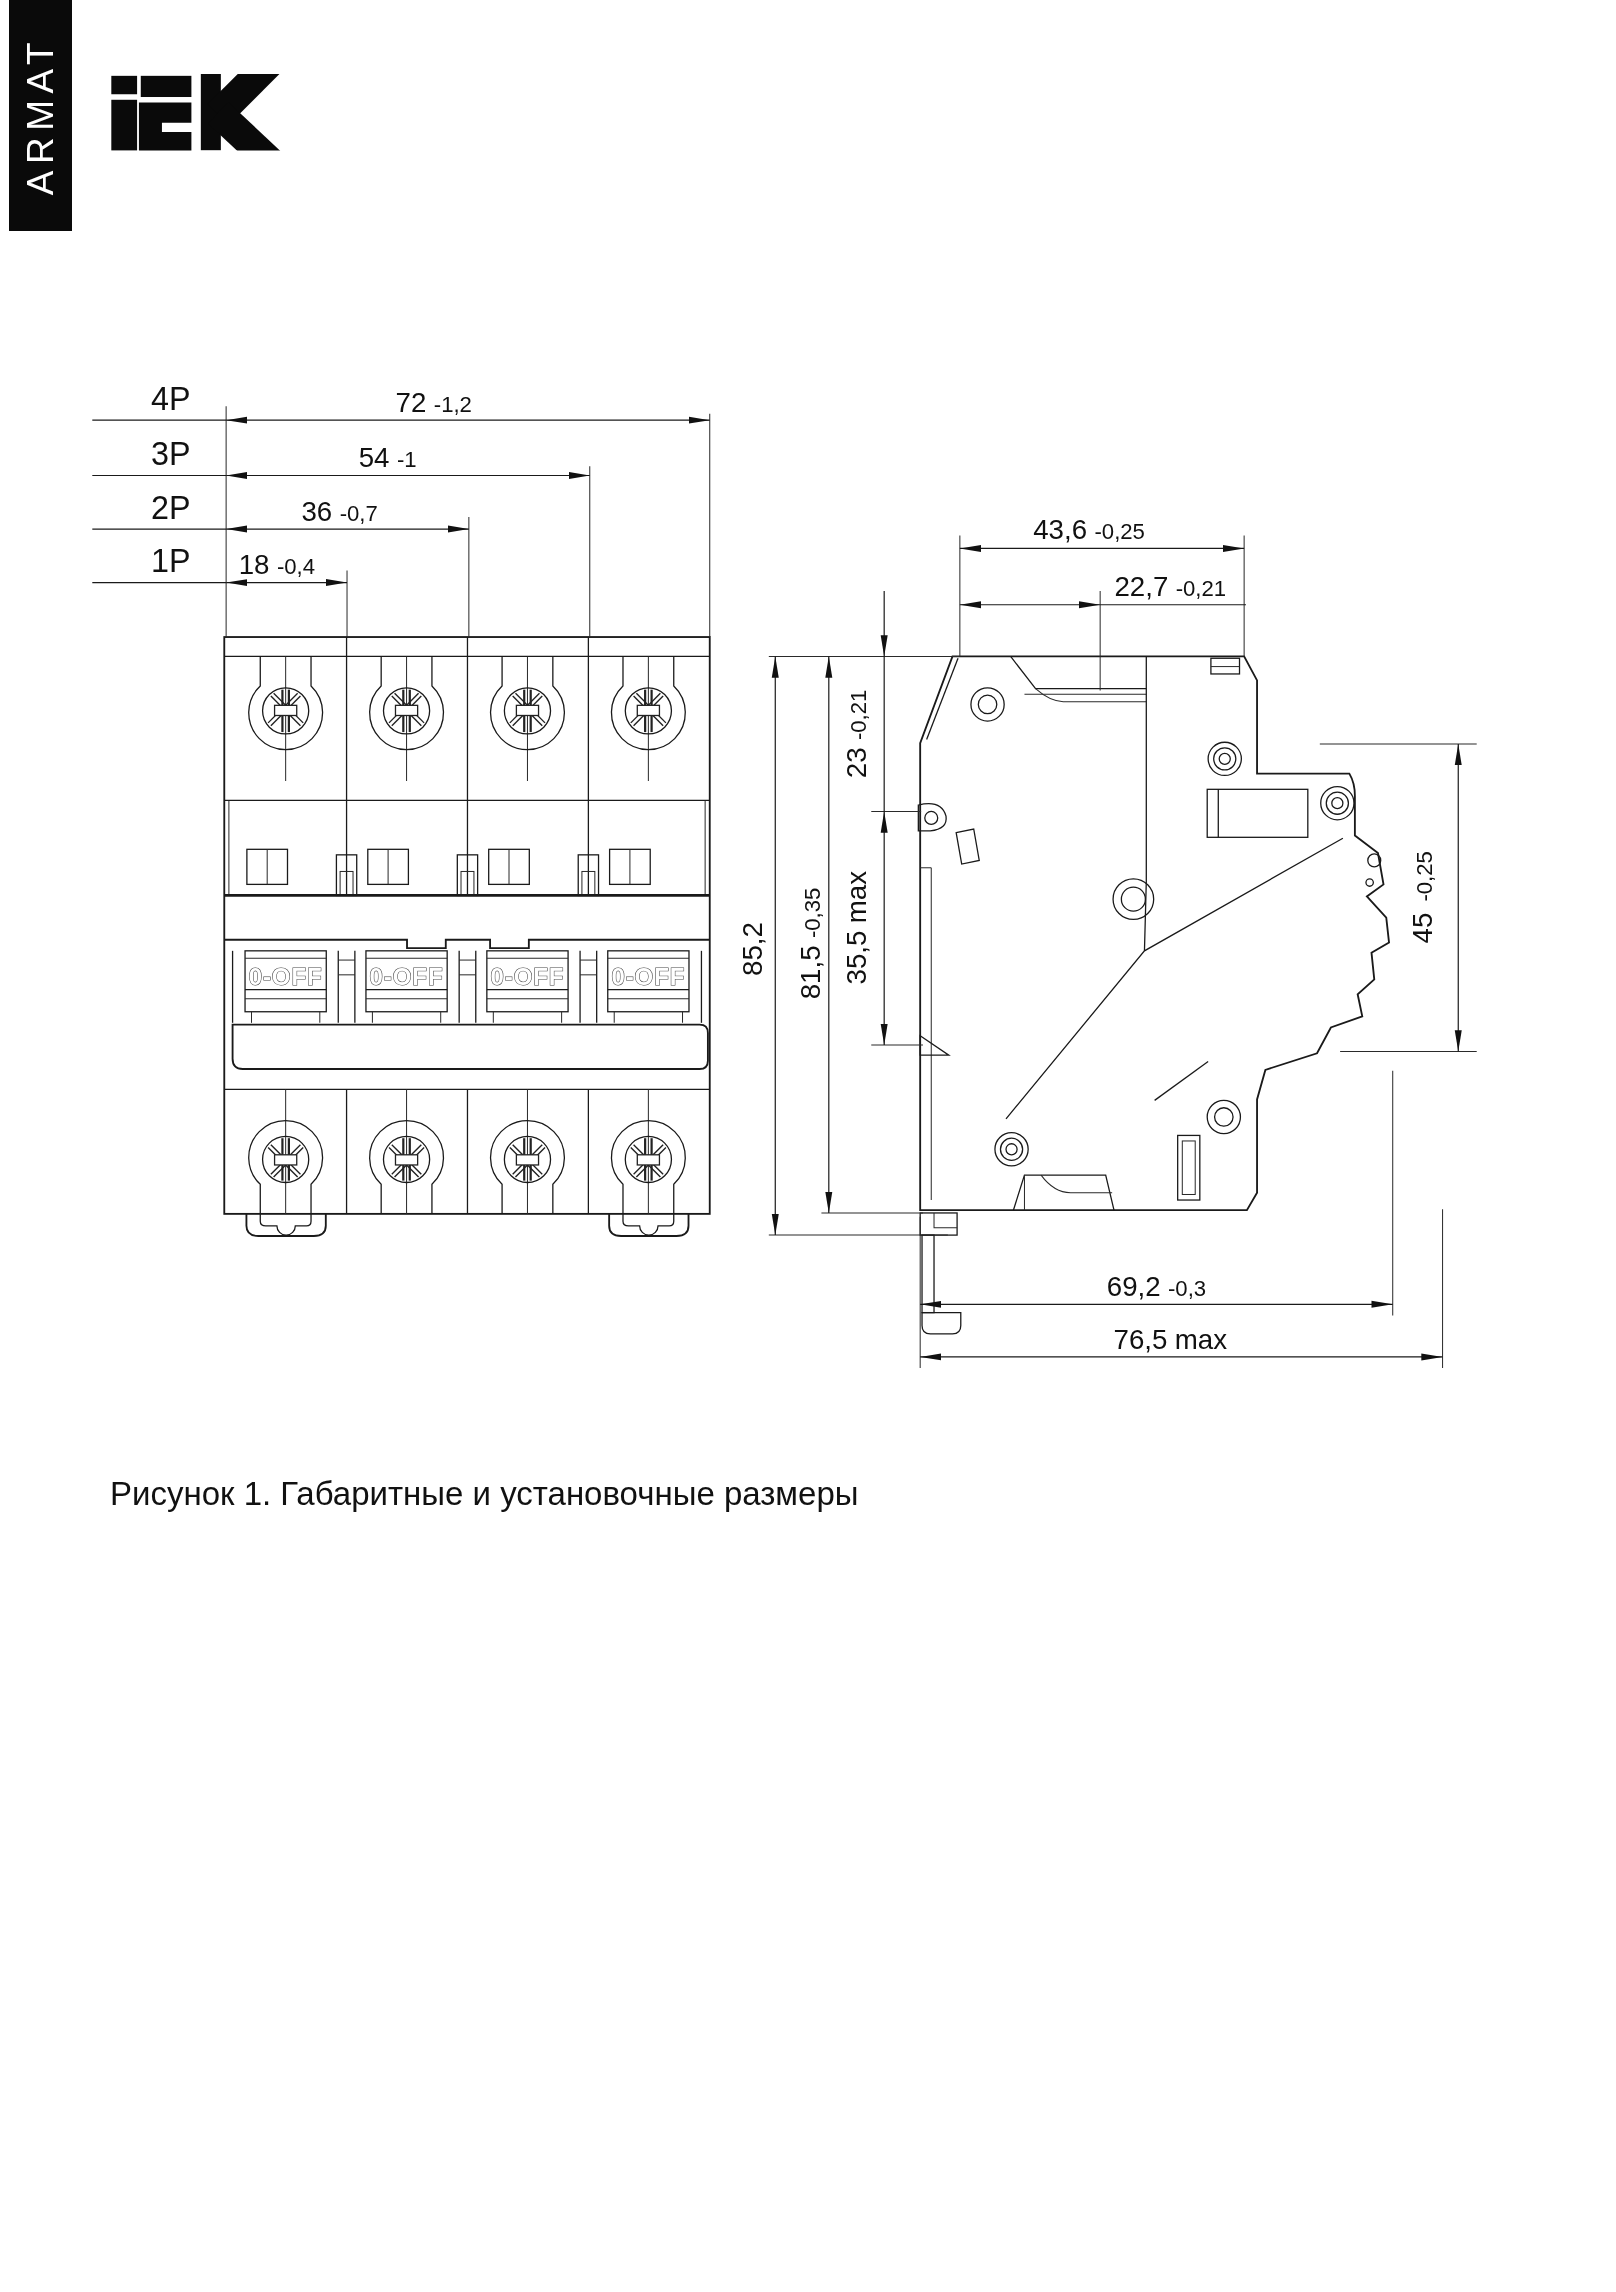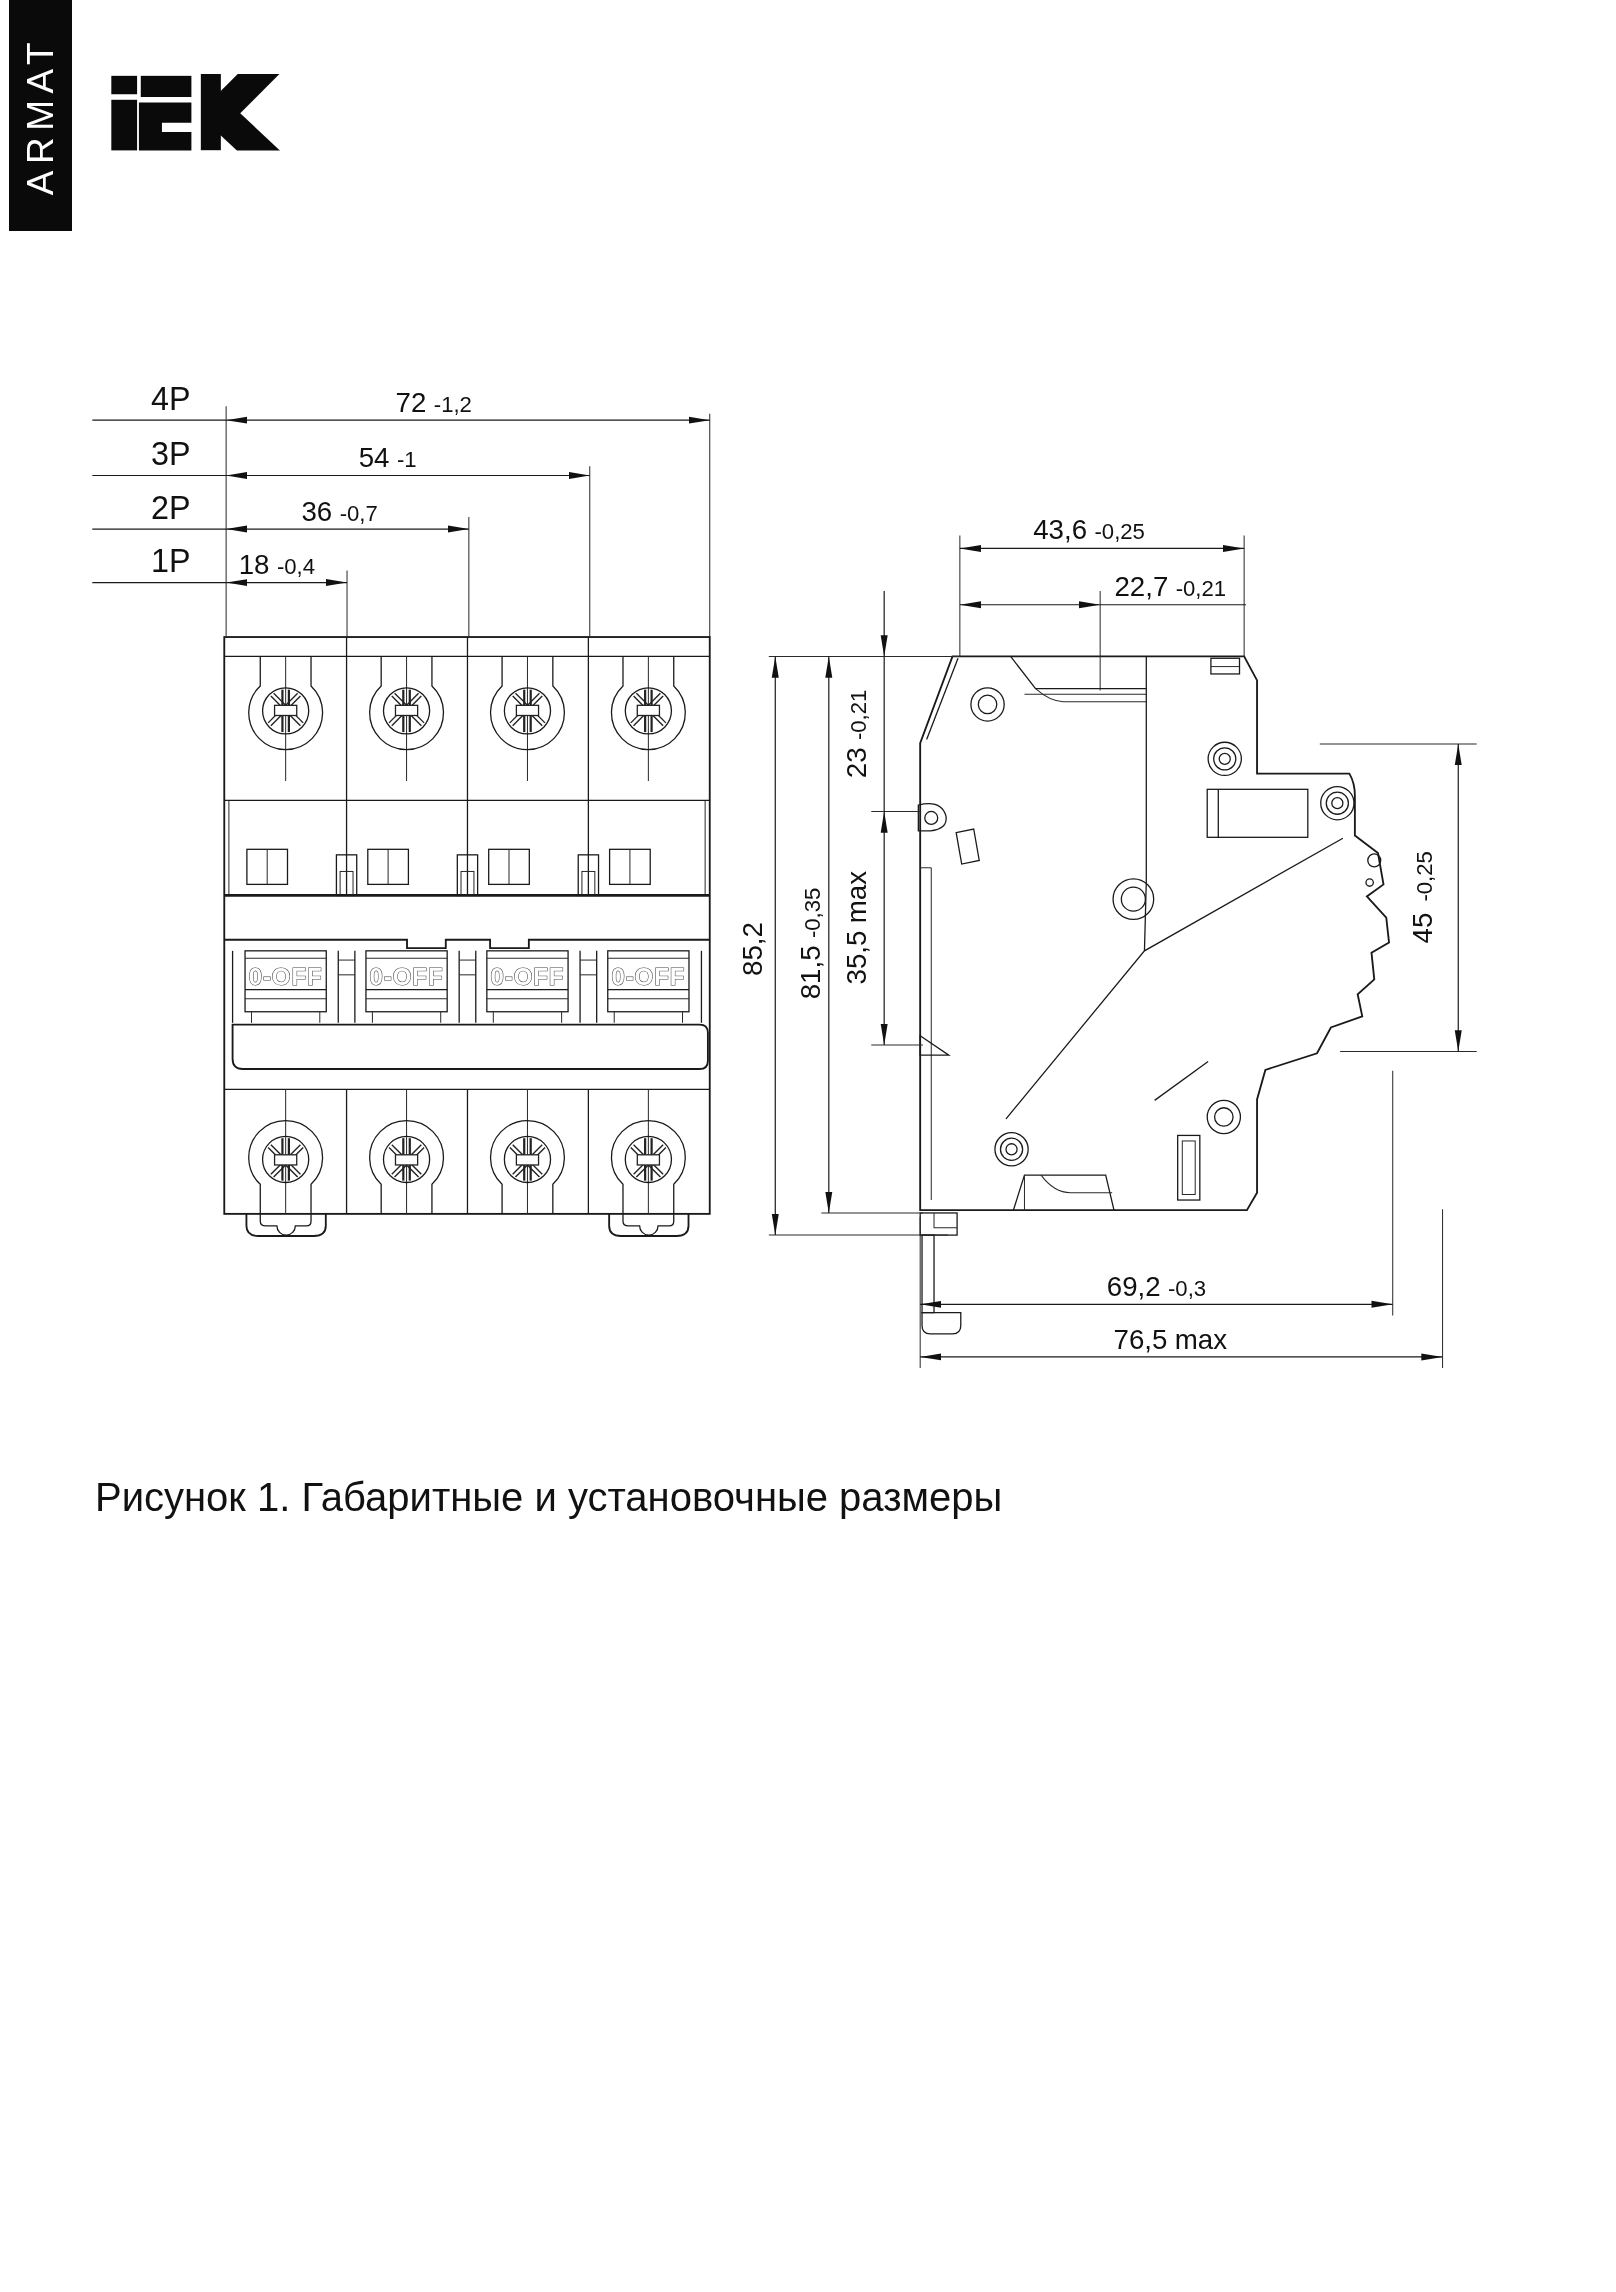--- a/index.html
+++ b/index.html
@@ -4,21 +4,21 @@
 <style>
   html,body{margin:0;padding:0;background:#fff;}
   #page{position:relative;width:1617px;height:2293px;background:#ffffff;overflow:hidden;
         font-family:"Liberation Sans", sans-serif;}
   #sidebar{position:absolute;left:9.2px;top:0;width:63px;height:231px;background:#0a0a0a;
            display:flex;align-items:center;justify-content:center;}
   #sidebar span{color:#ffffff;font-size:37px;letter-spacing:6.5px;
                 writing-mode:vertical-rl;transform:rotate(180deg);}
   #logo{position:absolute;left:111px;top:74px;}
   #drawing{position:absolute;left:0;top:0;}
-  #caption{position:absolute;left:95px;top:1475px;font-size:40px;color:#111;}
+  #caption{position:absolute;left:110px;top:1475px;font-size:33px;color:#111;}
   .ln{stroke:#1a1a1a;stroke-width:1.4;fill:none;}
   .ln2{stroke:#1a1a1a;stroke-width:2;fill:none;}
   .ln3{stroke:#1a1a1a;stroke-width:3;fill:none;}
   .thin{stroke:#2a2a2a;stroke-width:1.1;fill:none;}
   .dim{stroke:#1a1a1a;stroke-width:1.3;fill:none;}
   text{fill:#111;}
   .dt{font-size:30px;}
   .tol{font-size:24px;}
   .same{font-size:30px;}
   .pl{font-size:35px;}

